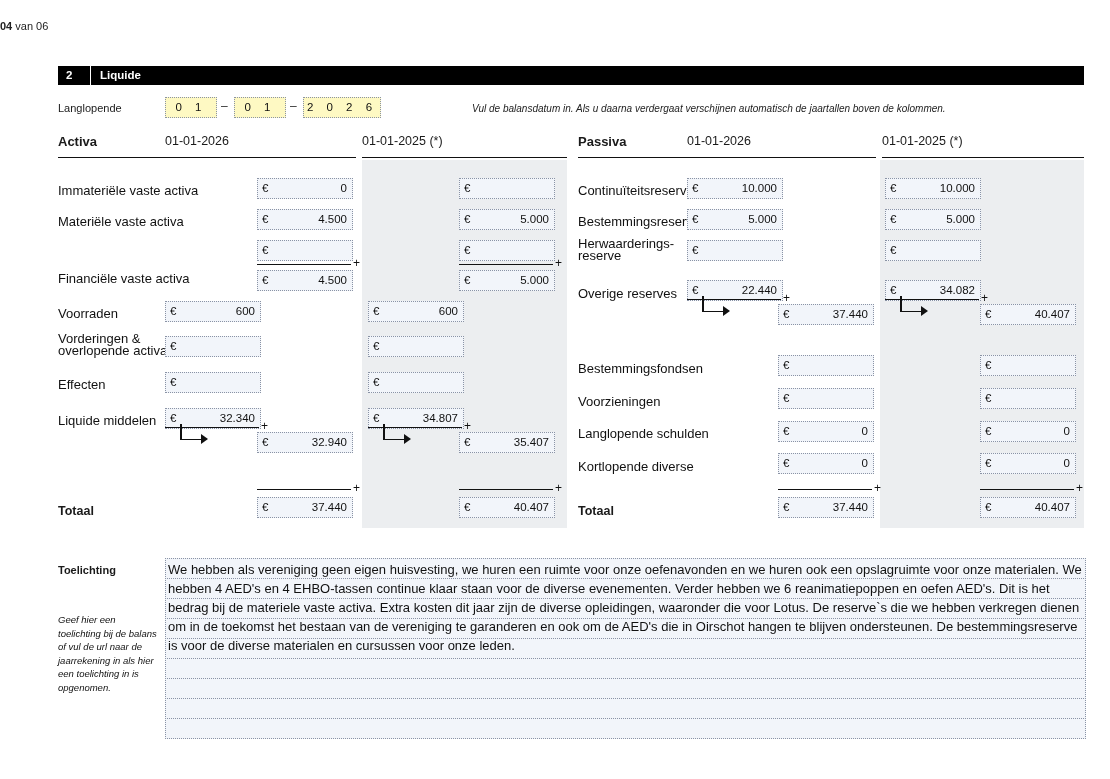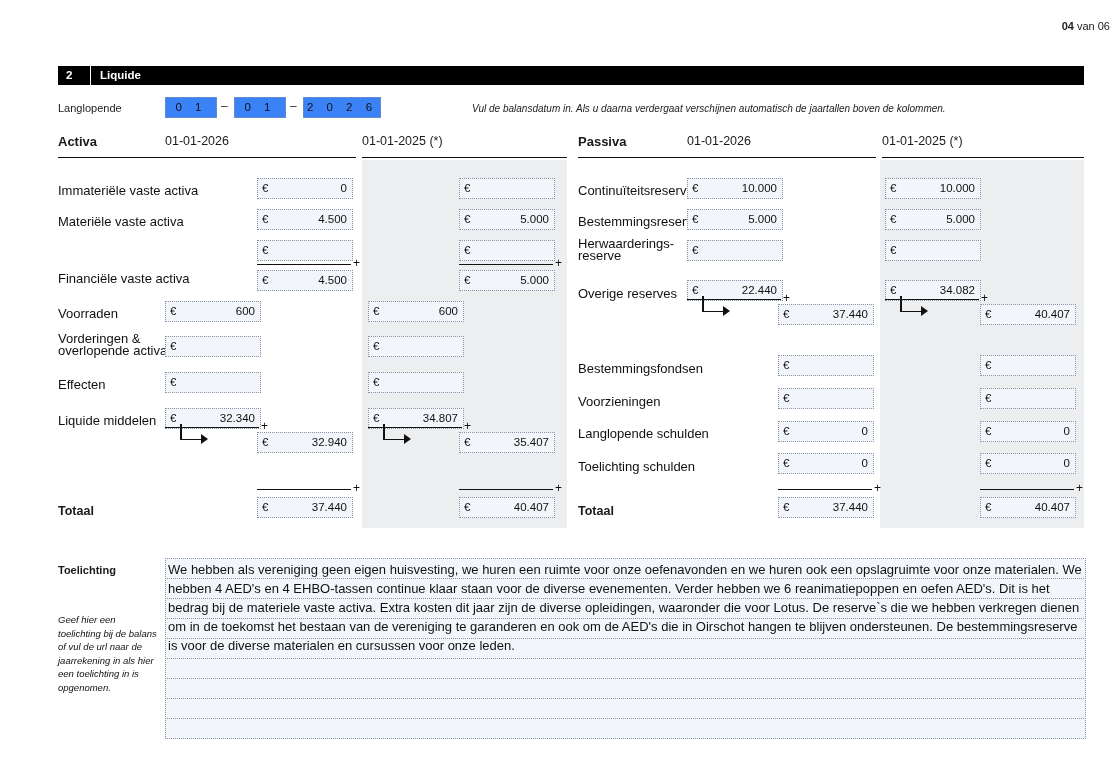--- a/index.html
+++ b/index.html
@@ -5,40 +5,40 @@
   html,body{margin:0;padding:0;}
   body{
     width:1110px;height:779px;
     background:#ffffff;
     font-family:"Liberation Sans", sans-serif;
     color:#1a1a1a;
     position:relative;
     overflow:hidden;
   }
   .page-num{
-    position:absolute;top:20px;left:0;width:1110px;text-align:right;
+    position:absolute;top:20px;left:0;width:1110px;text-align:left;
     font-size:11px;color:#222;
   }
   .page-num b{font-weight:bold;}
   .page-num span{font-style:normal;}
 
   
   .section-bar{
     position:absolute;left:58px;top:66px;width:1026px;height:19px;
     background:#000000;color:#ffffff;font-size:11.5px;font-weight:bold;
   }
   .section-bar .num{position:absolute;left:8px;top:3px;}
   .section-bar .divider{position:absolute;left:32px;top:0;width:1px;height:19px;background:#ffffff;}
   .section-bar .title{position:absolute;left:42px;top:3px;}
 
   
   .label-balansdatum{position:absolute;left:58px;top:102px;font-size:11px;}
   .datebox{
     position:absolute;top:97px;height:19px;
-    border:1px dotted #8a93a5;background:#3b82f6;
+    border:1px dotted #8a93a5;background:#fef9c3;
     font-size:11.5px;letter-spacing:5px;text-align:center;line-height:19px;
     color:#111;
   }
   .dash{position:absolute;top:99px;font-size:12px;color:#333;}
   .hint{
     position:absolute;left:472px;top:103px;font-size:10px;font-style:italic;color:#222;
   }
 
   
   .colhead{position:absolute;font-size:12.5px;}
@@ -337,21 +337,21 @@
 <div class="flabel" style="left:578px;top:428px;">Langlopende schulden</div>
 <div class="amt" style="left:778px;top:421px;">
   <span class="eur">€</span>
   <span class="val">0</span>
 </div>
 <div class="amt" style="left:980px;top:421px;">
   <span class="eur">€</span>
   <span class="val">0</span>
 </div>
 
-<div class="flabel" style="left:578px;top:461px;">Toelichting schulden</div>
+<div class="flabel" style="left:578px;top:461px;">Kortlopende diverse</div>
 <div class="amt" style="left:778px;top:453px;">
   <span class="eur">€</span>
   <span class="val">0</span>
 </div>
 <div class="amt" style="left:980px;top:453px;">
   <span class="eur">€</span>
   <span class="val">0</span>
 </div>
 
 <div class="uline" style="left:778px;top:489px;width:94px;"></div>

